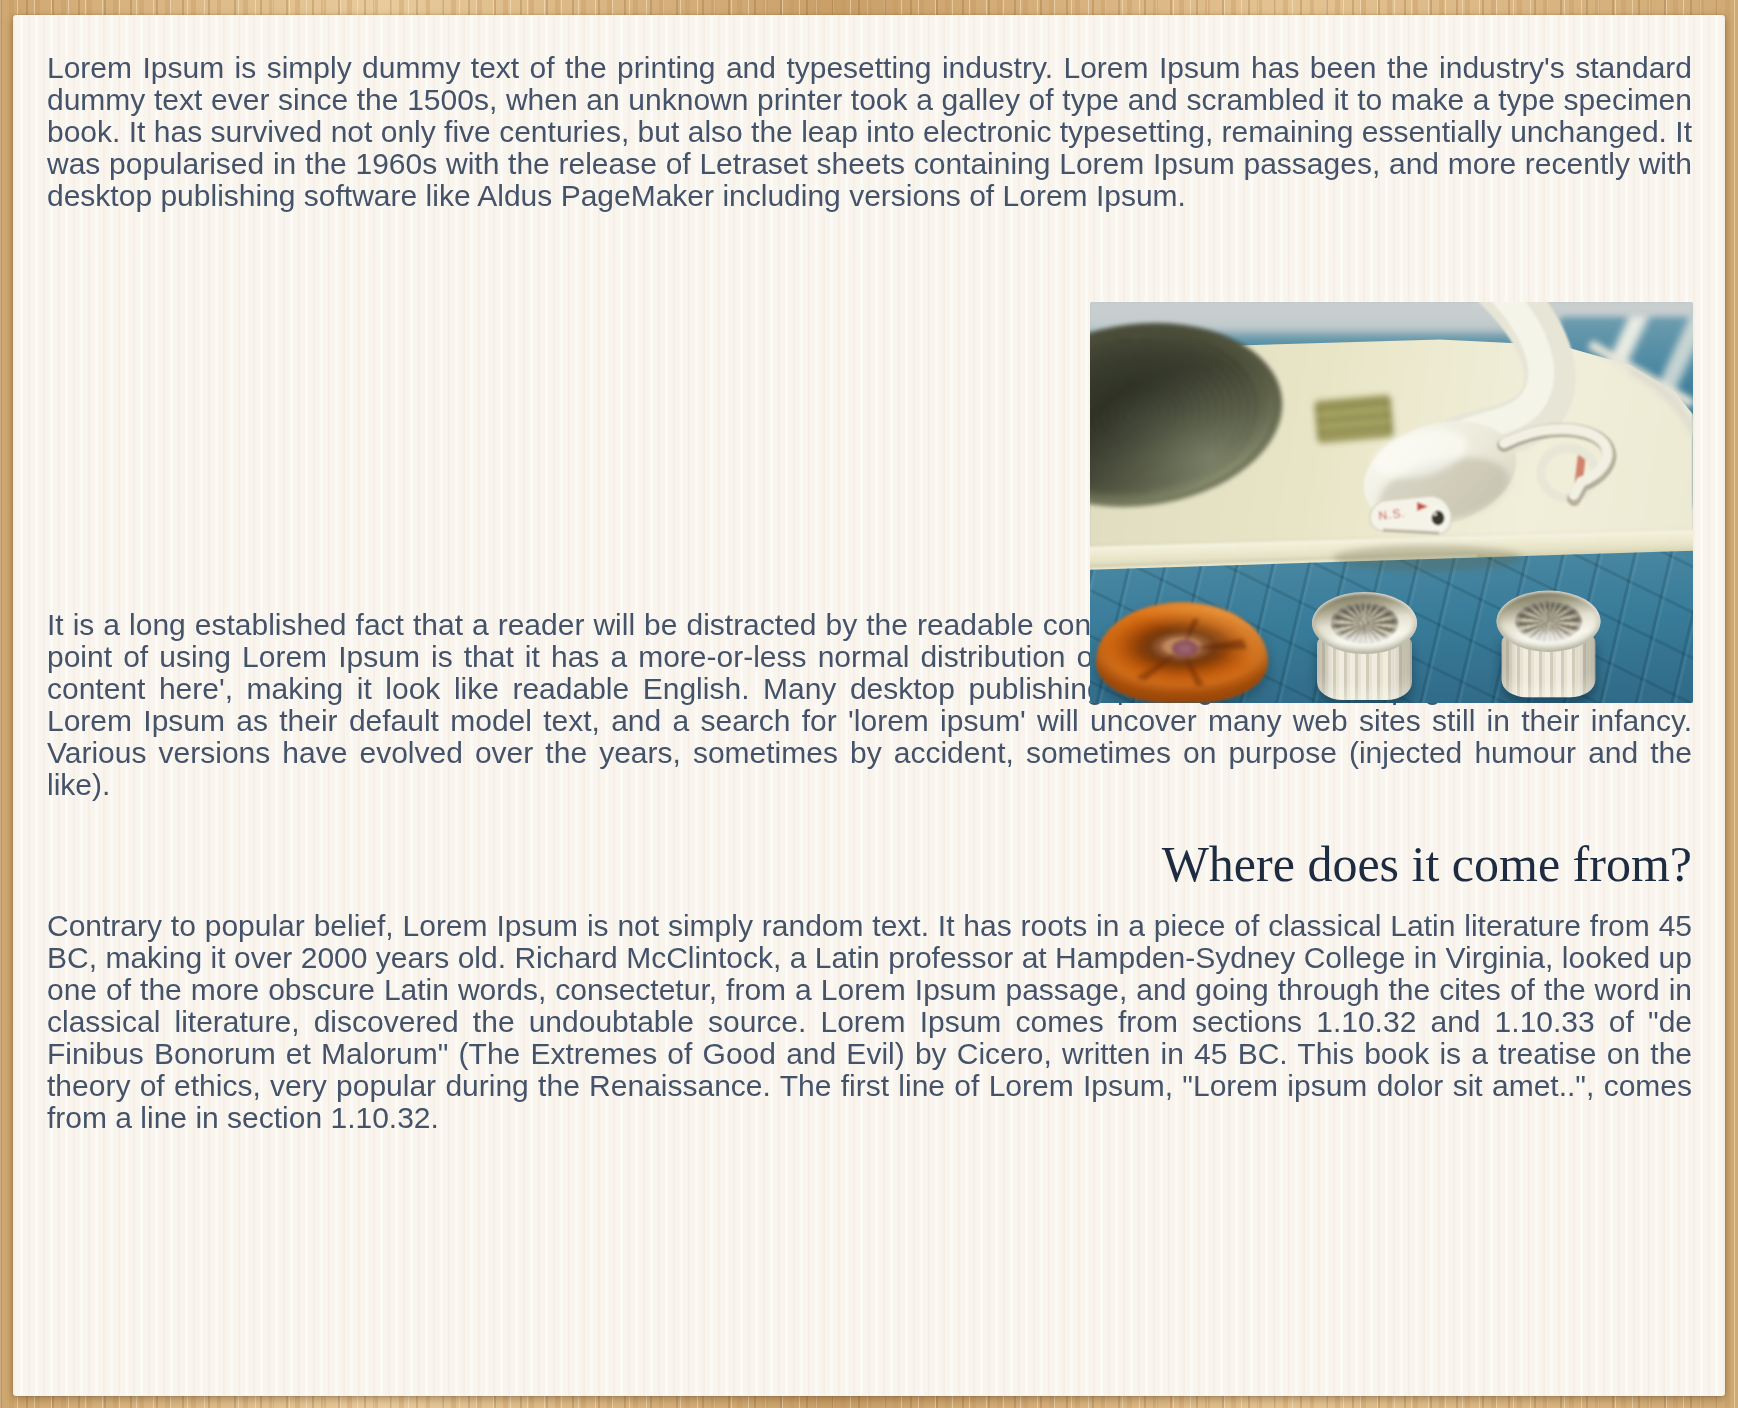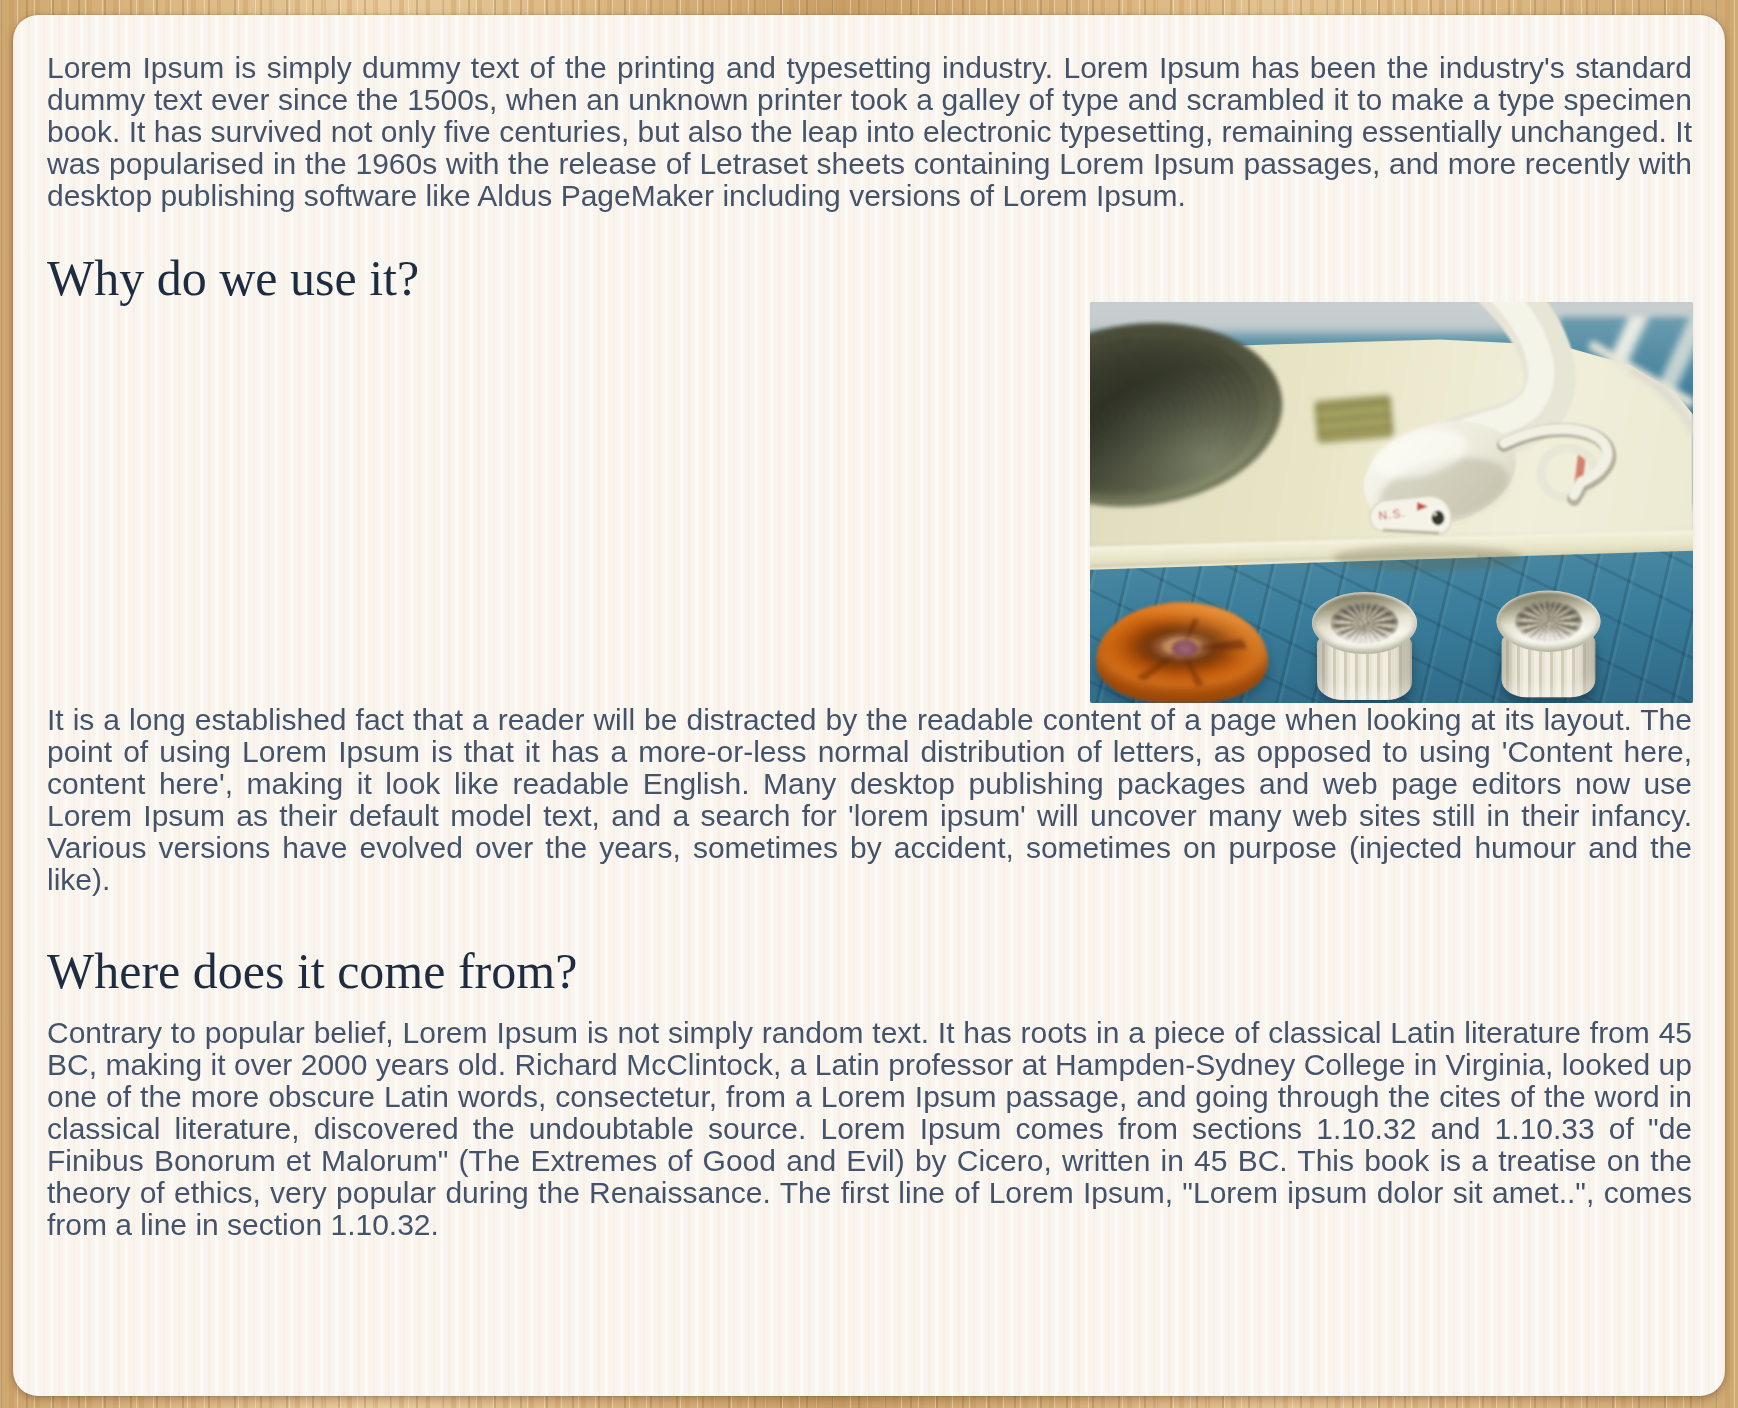--- a/index.html
+++ b/index.html
@@ -12,34 +12,34 @@
       repeating-linear-gradient(90deg, rgba(255,242,216,0.45) 0 1px, rgba(0,0,0,0) 1px 17px),
       linear-gradient(90deg,#cfa770,#e9cb9c 22%,#c99f67 48%,#e4c392 74%,#d0aa74);
     font-family:"Liberation Sans", sans-serif;
   }
   .panel{
     position:absolute;left:13px;top:15px;width:1712px;height:1381px;
     box-sizing:border-box;padding:37px 33px 0 34px;
     background-color:#f9f5ee;
     background-image:repeating-linear-gradient(90deg, rgba(238,229,214,0.35) 0 2px,
       rgba(0,0,0,0) 2px 7px, rgba(255,255,251,0.5) 7px 10px, rgba(0,0,0,0) 10px 15px);
-    border-radius:25px;
+    border-radius:3px;
     box-shadow:0 3px 9px rgba(80,50,20,0.38), 0 0 2px rgba(80,50,20,0.3);
   }
   p.body-text{
     margin:0;font-size:30px;line-height:32px;color:#44536a;
     text-align:justify;font-family:"Liberation Sans", sans-serif;
   }
   h2.heading{
     margin:0;font-family:"Liberation Serif", serif;font-weight:400;
     font-size:50px;line-height:57px;color:#1d2c41;
   }
   #heading-why{margin-top:38px;}
   #para-2{margin-top:397px;}
-  #heading-where{margin-top:47px;}
+  #heading-where{margin-top:35px;text-align:right;}
   #para-3{margin-top:17px;}
 
   
   .photo{
     position:absolute;left:1077px;top:287px;width:603px;height:401px;
     overflow:hidden;border-radius:2px;background:#bfc7c9;
     filter:contrast(0.98) saturate(1.04);
   }
   .photo *{position:absolute;}
   .ph-sky{left:0;top:0;width:100%;height:70px;
@@ -128,21 +128,20 @@
   #cap-white-2{left:406px;top:288px;transform:scale(0.99);}
   .ph-arm-svg{left:0;top:0;width:603px;height:401px;}
 </style>
 </head>
 <body>
 
 <div class="panel">
 
   <p class="body-text" id="para-1">Lorem Ipsum is simply dummy text of the printing and typesetting industry. Lorem Ipsum has been the industry's standard dummy text ever since the 1500s, when an unknown printer took a galley of type and scrambled it to make a type specimen book. It has survived not only five centuries, but also the leap into electronic typesetting, remaining essentially unchanged. It was popularised in the 1960s with the release of Letraset sheets containing Lorem Ipsum passages, and more recently with desktop publishing software like Aldus PageMaker including versions of Lorem Ipsum.</p>
 
-  <h2 class="heading" id="heading-why">Why do we use it?</h2>
 
   <div class="photo" role="img" aria-label="Close-up photo of a cream vintage portable record player with a dark vinyl record and a white tonearm, standing on teal crinkled fabric; an orange translucent knob and two ribbed ivory knobs sit in the foreground">
     <div class="ph-sky"></div>
     <div class="ph-teal-top"></div>
     <div class="ph-fabric-tr"></div>
     <div class="ph-deck"></div>
     <div class="ph-record"></div>
     <div class="ph-label"></div>
     <div class="ph-edge1"></div>
     <div class="ph-edge2"></div>

